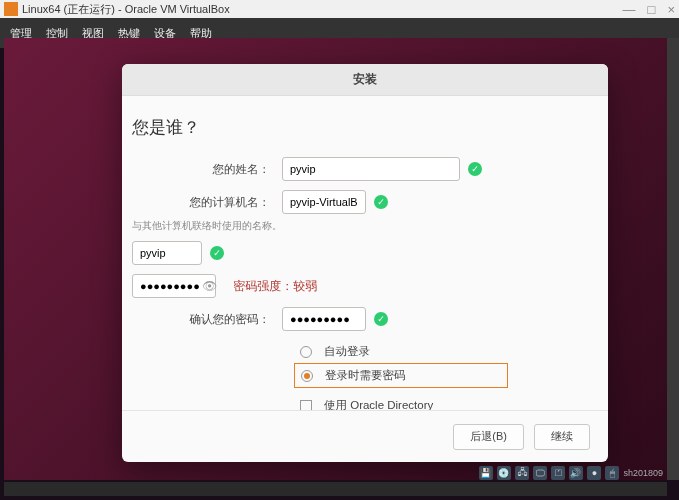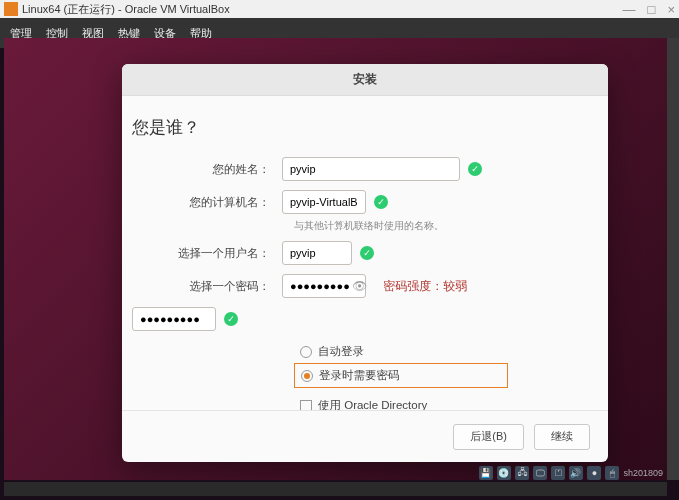--- a/index.html
+++ b/index.html
@@ -15,25 +15,25 @@
 .inst-body{flex:1;padding:20px 26px 12px 10px;overflow:hidden}
 .who{font-size:17px;color:#333;font-weight:500;margin-bottom:18px}
 .row{display:flex;align-items:center;margin-bottom:9px;font-size:11.5px}
 .lbl{width:150px;text-align:right;padding-right:12px;color:#444}
 .fld{display:flex;align-items:center;gap:8px}
 .txt{height:24px;border:1px solid #c4bfb8;border-radius:3px;padding:0 7px;font-size:11px;background:#fff}
 .txt.w1{width:178px}
 .txt.w2{width:84px}
 .txt.w3{width:70px}
 .chk{width:14px;height:14px;border-radius:50%;background:#2ecc71;color:#fff;display:flex;align-items:center;justify-content:center;font-size:9px}
-.hint{font-size:10px;color:#888;margin-left:162px;margin-top:-4px;margin-bottom:8px}
+.hint{font-size:10px;color:#888;margin-top:-4px;margin-bottom:8px}
 .strength{color:#b0352e;font-size:12px}
 .eye{color:#999;font-size:12px;margin-left:-22px;margin-right:8px}
 .opts{margin-left:162px;margin-top:4px}
-.radio-row{display:flex;align-items:center;gap:6px;font-size:11.5px;color:#444;padding:4px 6px}
+.radio-row{display:flex;align-items:center;gap:12px;font-size:11.5px;color:#444;padding:4px 6px}
 .radio-row.sel{border:1px solid #e67e22;border-radius:0;width:214px}
 .radio{width:12px;height:12px;border:1px solid #999;border-radius:50%;display:flex;align-items:center;justify-content:center}
 .radio.on::after{content:"";width:6px;height:6px;background:#e67e22;border-radius:50%}
 .cb{width:12px;height:12px;border:1px solid #999}
 .foot{height:52px;border-top:1px solid #e4e4e4;display:flex;align-items:center;justify-content:flex-end;gap:10px;padding:0 18px}
 .btn{height:26px;padding:0 16px;border:1px solid #c9c9c9;border-radius:3px;background:#fdfdfd;font-size:11px;color:#444}
 .host-scroll{position:absolute;bottom:4px;left:4px;right:12px;height:14px;background:#2a2a2a}
 .tray{position:absolute;bottom:20px;right:16px;display:flex;gap:4px;align-items:center;color:#ddd;font-size:10px}
 .tray span{width:14px;height:14px;display:flex;align-items:center;justify-content:center;background:#3a4a5a;border-radius:2px;font-size:9px}
 .vscroll{position:absolute;top:38px;right:0;bottom:20px;width:12px;background:#3a3a3a}
@@ -80,37 +80,36 @@
       <div class="row">
         <div class="lbl">您的计算机名：</div>
         <div class="fld">
           <input class="txt w2" value="pyvip-VirtualBox" style="">
           <span class="chk">✓</span>
         </div>
       </div>
       <div class="hint">与其他计算机联络时使用的名称。</div>
 
       <div class="row">
-        <div class="lbl">选择一个用户名：</div>
         <div class="fld">
           <input class="txt w3" value="pyvip" style="">
           <span class="chk">✓</span>
         </div>
       </div>
 
       <div class="row">
-        <div class="lbl">选择一个密码：</div>
         <div class="fld">
           <input class="txt w2" value="●●●●●●●●●" style="">
           <span class="eye">👁</span>
           <span class="strength">密码强度：较弱</span>
         </div>
       </div>
 
       <div class="row">
+        <div class="lbl">确认您的密码：</div>
         <div class="fld">
           <input class="txt w2" value="●●●●●●●●●" style="">
           <span class="chk">✓</span>
         </div>
       </div>
 
       <div class="opts">
         <div class="radio-row">
           <span class="radio"></span>
           <span>自动登录</span>

